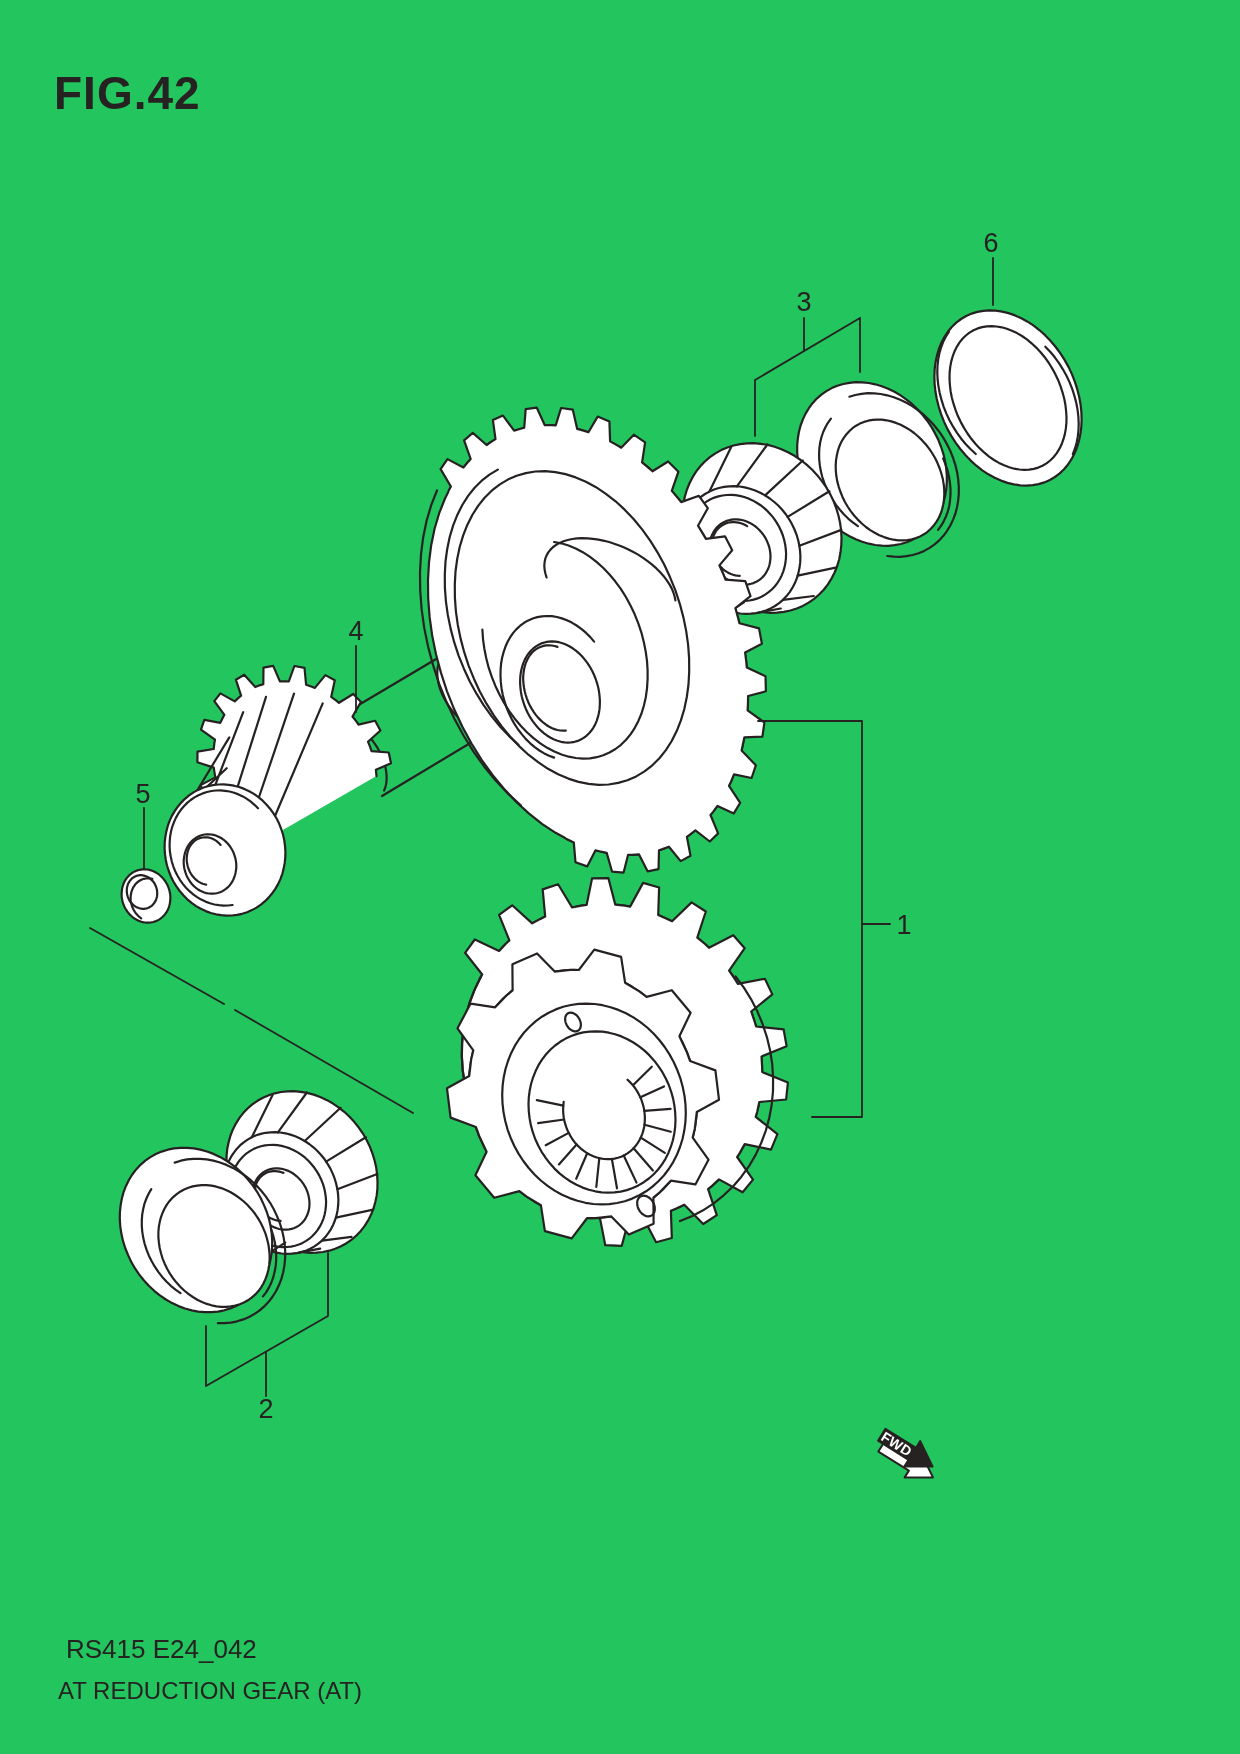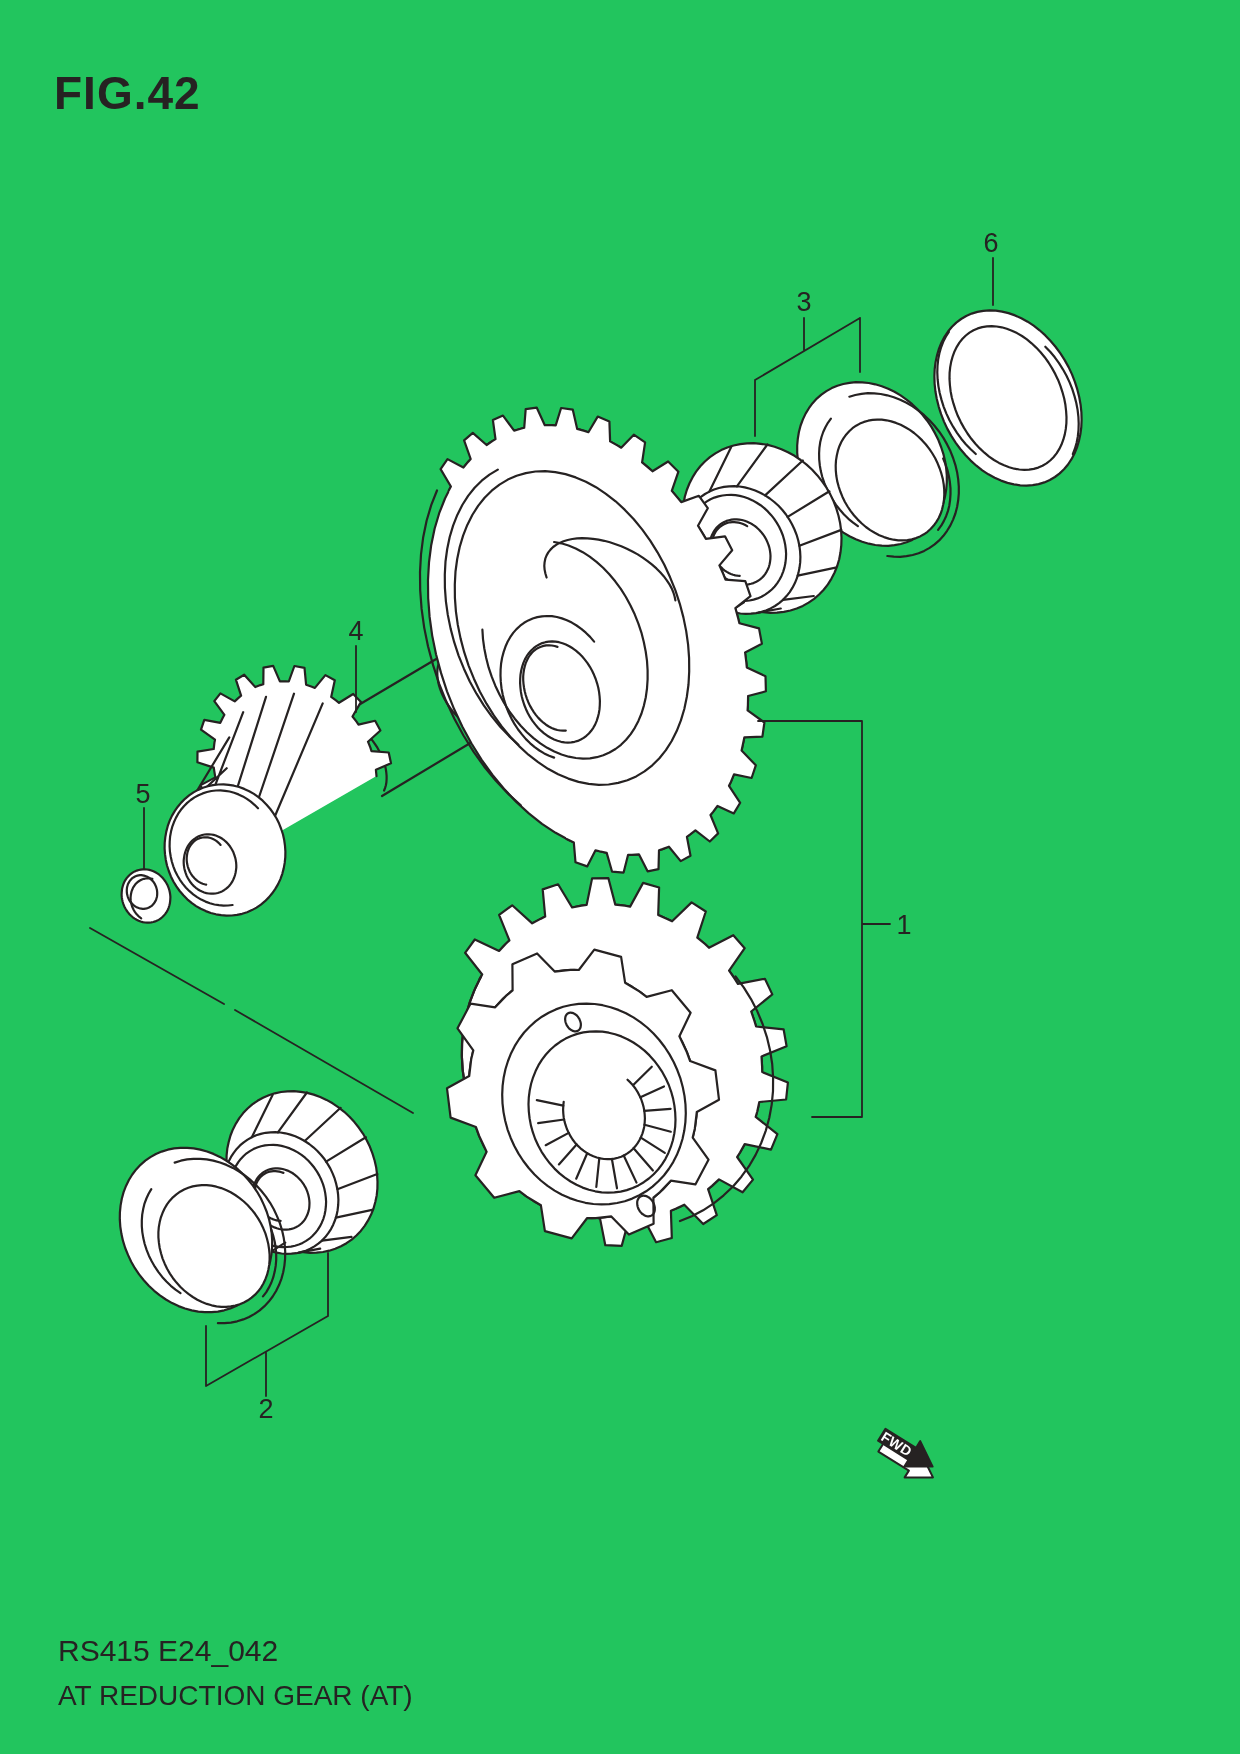--- a/index.html
+++ b/index.html
@@ -1,22 +1,22 @@
 <!DOCTYPE html>
 <html><head>
 <meta charset="utf-8">
 <style>
   html,body{margin:0;padding:0;background:#fff;}
   .page{position:relative;width:1240px;height:1754px;background:#22c55e;overflow:hidden;
         font-family:"Liberation Sans", sans-serif;}
   .fig-title{position:absolute;left:54px;top:66px;font-size:46px;font-weight:bold;
              color:#262222;letter-spacing:1px;}
   .footer{position:absolute;left:58px;top:1634px;color:#262222;}
-  .footer .code{font-size:30px;margin-bottom:12px;}
-  .footer .caption{font-size:28px;}
+  .footer .code{font-size:26px;margin-bottom:12px;margin-left:8px;}
+  .footer .caption{font-size:24px;}
   svg.diagram{position:absolute;left:0;top:0;}
   svg .callout{font-size:27px;fill:#262222;font-family:"Liberation Sans",sans-serif;}
   svg [data-name^="leader"] path{stroke-width:1.8;}
 </style>
 </head>
 <body>
 
 <div class="page" data-name="parts-catalog-page">
 
   <div class="fig-title" data-name="figure-number">FIG.42</div>

